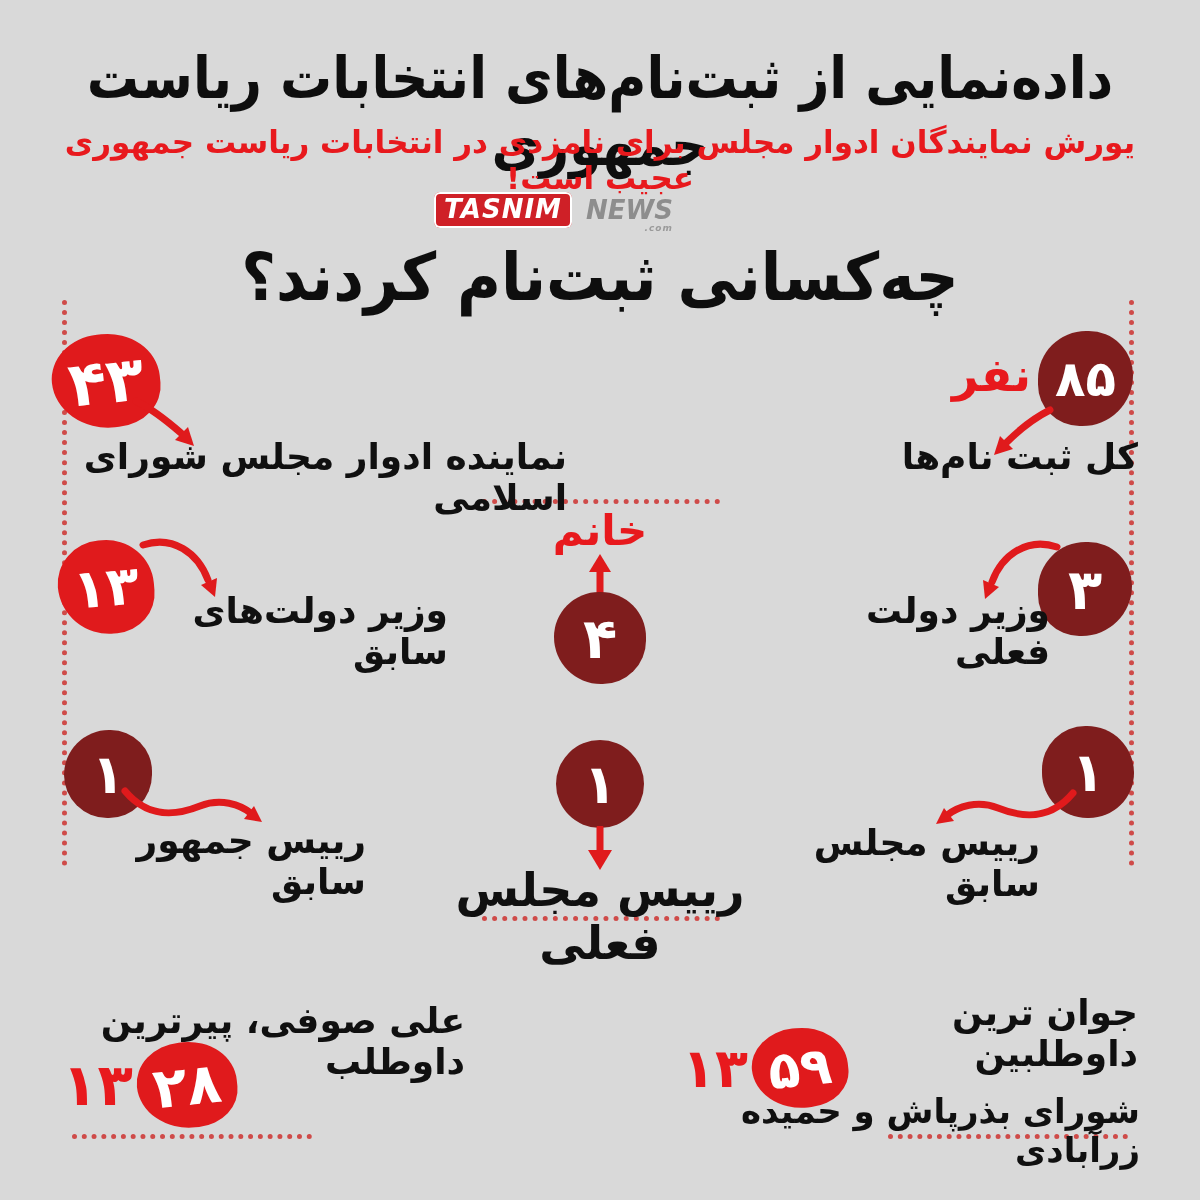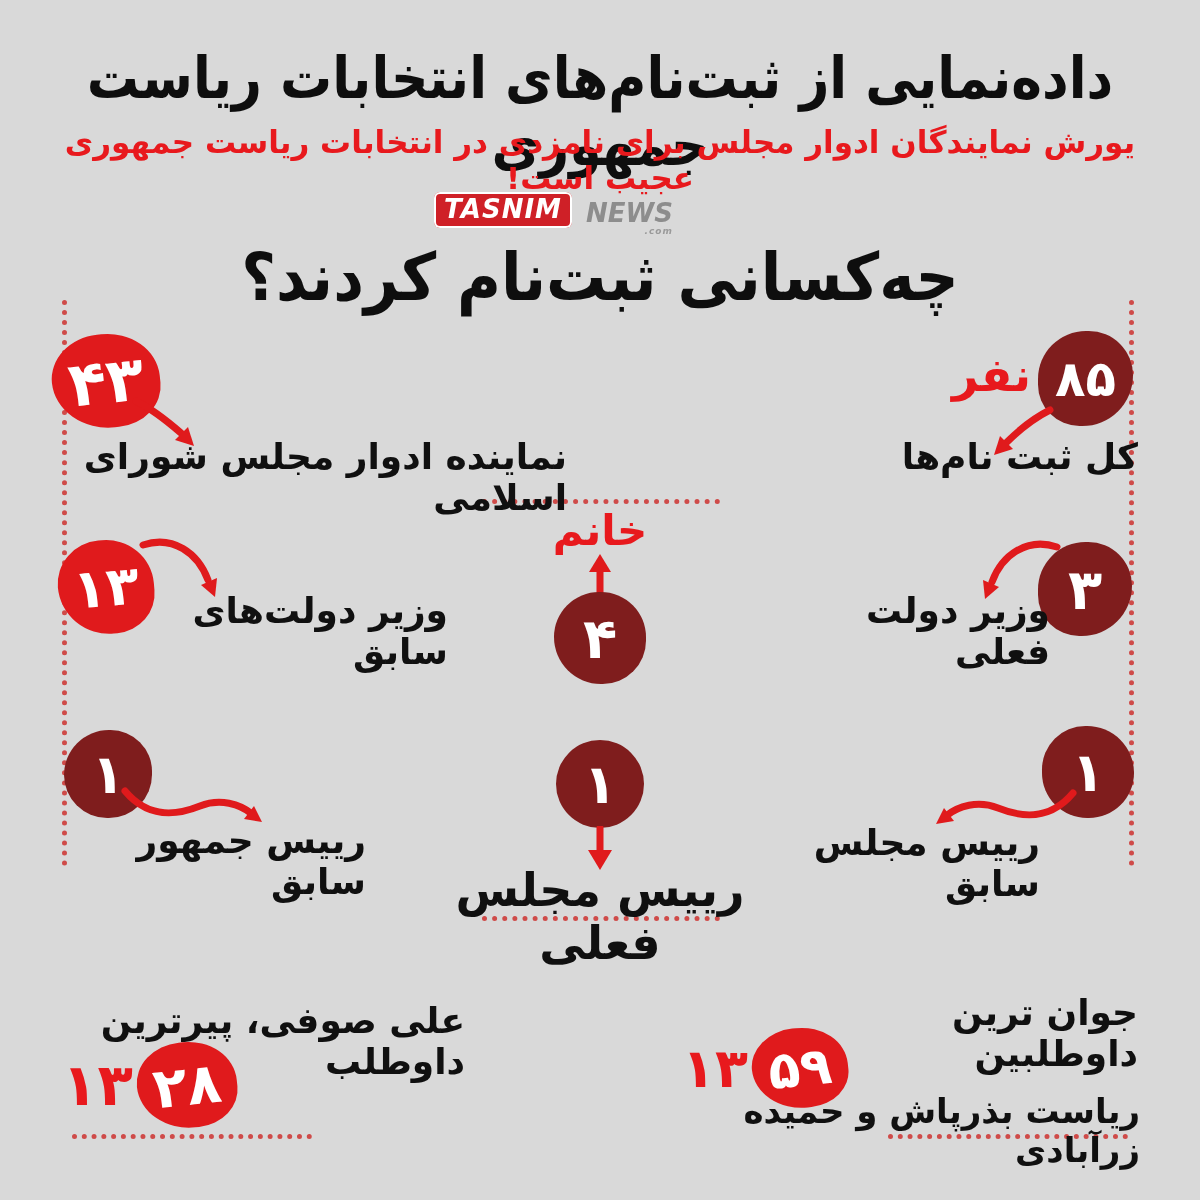--- a/index.html
+++ b/index.html
@@ -16,21 +16,21 @@
     font-size:52px;font-weight:bold;color:#0e0e0e;
     transform:scaleY(1.12);transform-origin:top center;
     letter-spacing:-1px;
   }
   .subtitle{
     left:30px;top:124px;width:1140px;
     font-size:31px;font-weight:bold;color:#e8191d;
   }
   .logo{
     left:0;top:192px;width:1107px;
-    display:flex;justify-content:center;align-items:flex-end;gap:14px;
+    display:flex;justify-content:center;align-items:flex-start;gap:14px;
     direction:ltr;
   }
   .logo-box{
     background:#cf2027;color:#ffffff;border-radius:6px;
     font-style:italic;font-weight:bold;font-size:26px;
     padding:2px 10px 4px 10px;letter-spacing:1px;
     box-shadow:0 0 0 2px #ffffff inset;
   }
   .logo-news{
     color:#8d8d8d;font-style:italic;font-weight:bold;font-size:26px;
@@ -191,13 +191,13 @@
   </span>
 </div>
 
 <div class="abs rtl black-label" style="left:826px;top:992px;width:312px;text-align:right;">جوان ترین داوطلبین</div>
 <div class="abs numrow" style="left:682px;top:1028px;">
   <span class="red-word" style="font-size:54px;">۱۳</span>
   <span class="blob" style="width:96px;height:80px;font-size:52px;transform:rotate(-6deg);">
     <span>۵۹</span>
   </span>
 </div>
-<div class="abs rtl black-label" style="left:682px;top:1092px;width:458px;text-align:right;font-size:34px;">ریاست بذرپاش و حمیده زرآبادی</div>
+<div class="abs rtl black-label" style="left:682px;top:1092px;width:458px;text-align:right;font-size:34px;">شورای بذرپاش و حمیده زرآبادی</div>
 
 </body></html>

